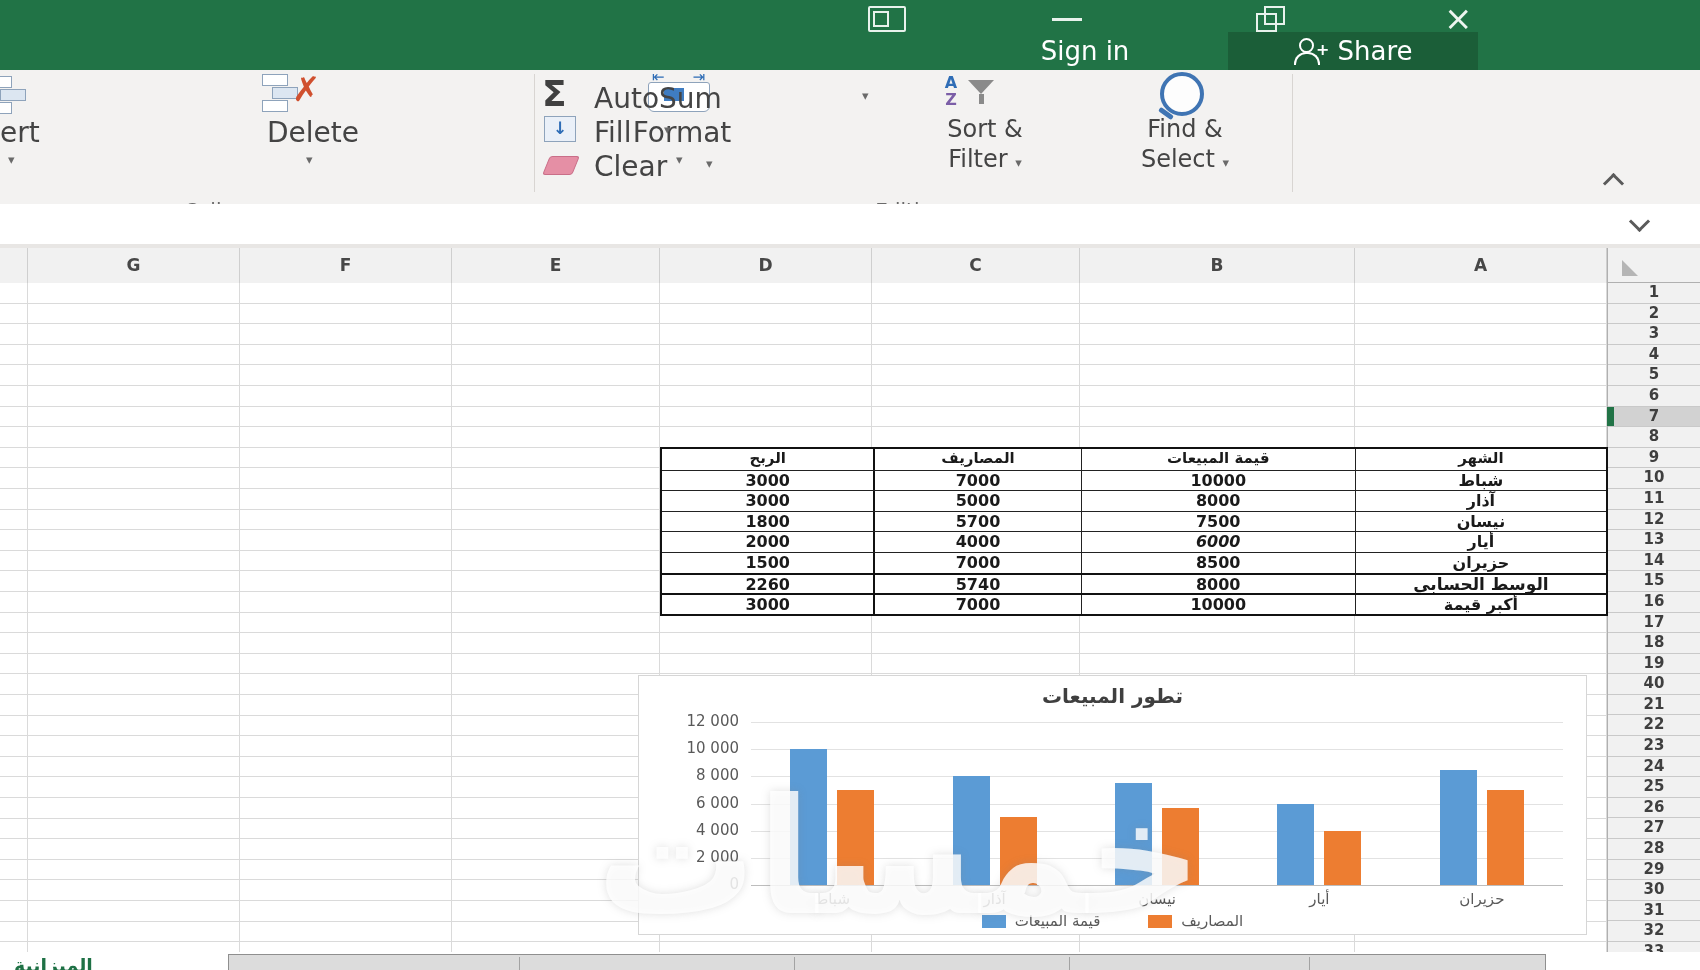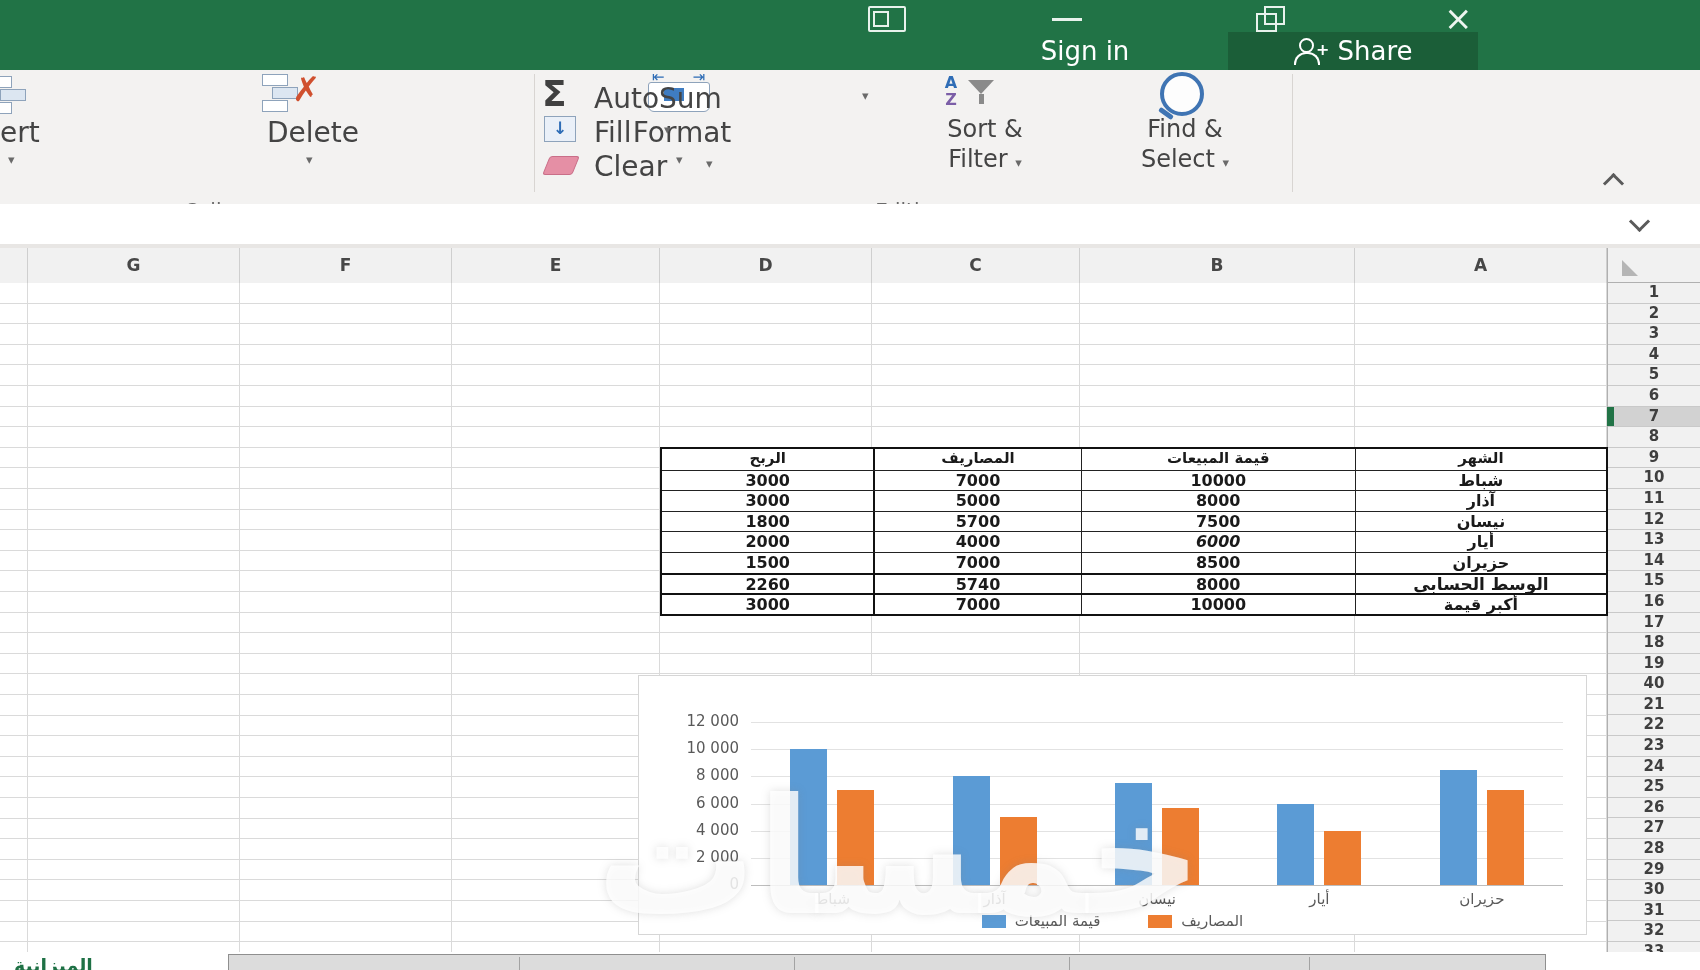--- a/index.html
+++ b/index.html
@@ -330,20 +330,21 @@
     </div>
     <div class="trow max">
       <div class="tcell c0" style="width: 212px;">3000</div>
       <div class="tcell c1" style="width: 208px;">7000</div>
       <div class="tcell c2" style="width: 275px;">10000</div>
       <div class="tcell c3" style="width: 252px;">أكبر قيمة</div>
     </div>
   </div>
 
 <div class="abs chart">
+  <div class="chart-title">تطور المبيعات</div>
   <div class="plot">
       <div class="gline base" style="top: 163px;"></div>
       <div class="ylab" style="left: -92px; top: 153px;">0</div>
       <div class="gline" style="top: 135.833px;"></div>
       <div class="ylab" style="left: -92px; top: 125.833px;">2 000</div>
       <div class="gline" style="top: 108.667px;"></div>
       <div class="ylab" style="left: -92px; top: 98.6667px;">4 000</div>
       <div class="gline" style="top: 81.5px;"></div>
       <div class="ylab" style="left: -92px; top: 71.5px;">6 000</div>
       <div class="gline" style="top: 54.3333px;"></div>

